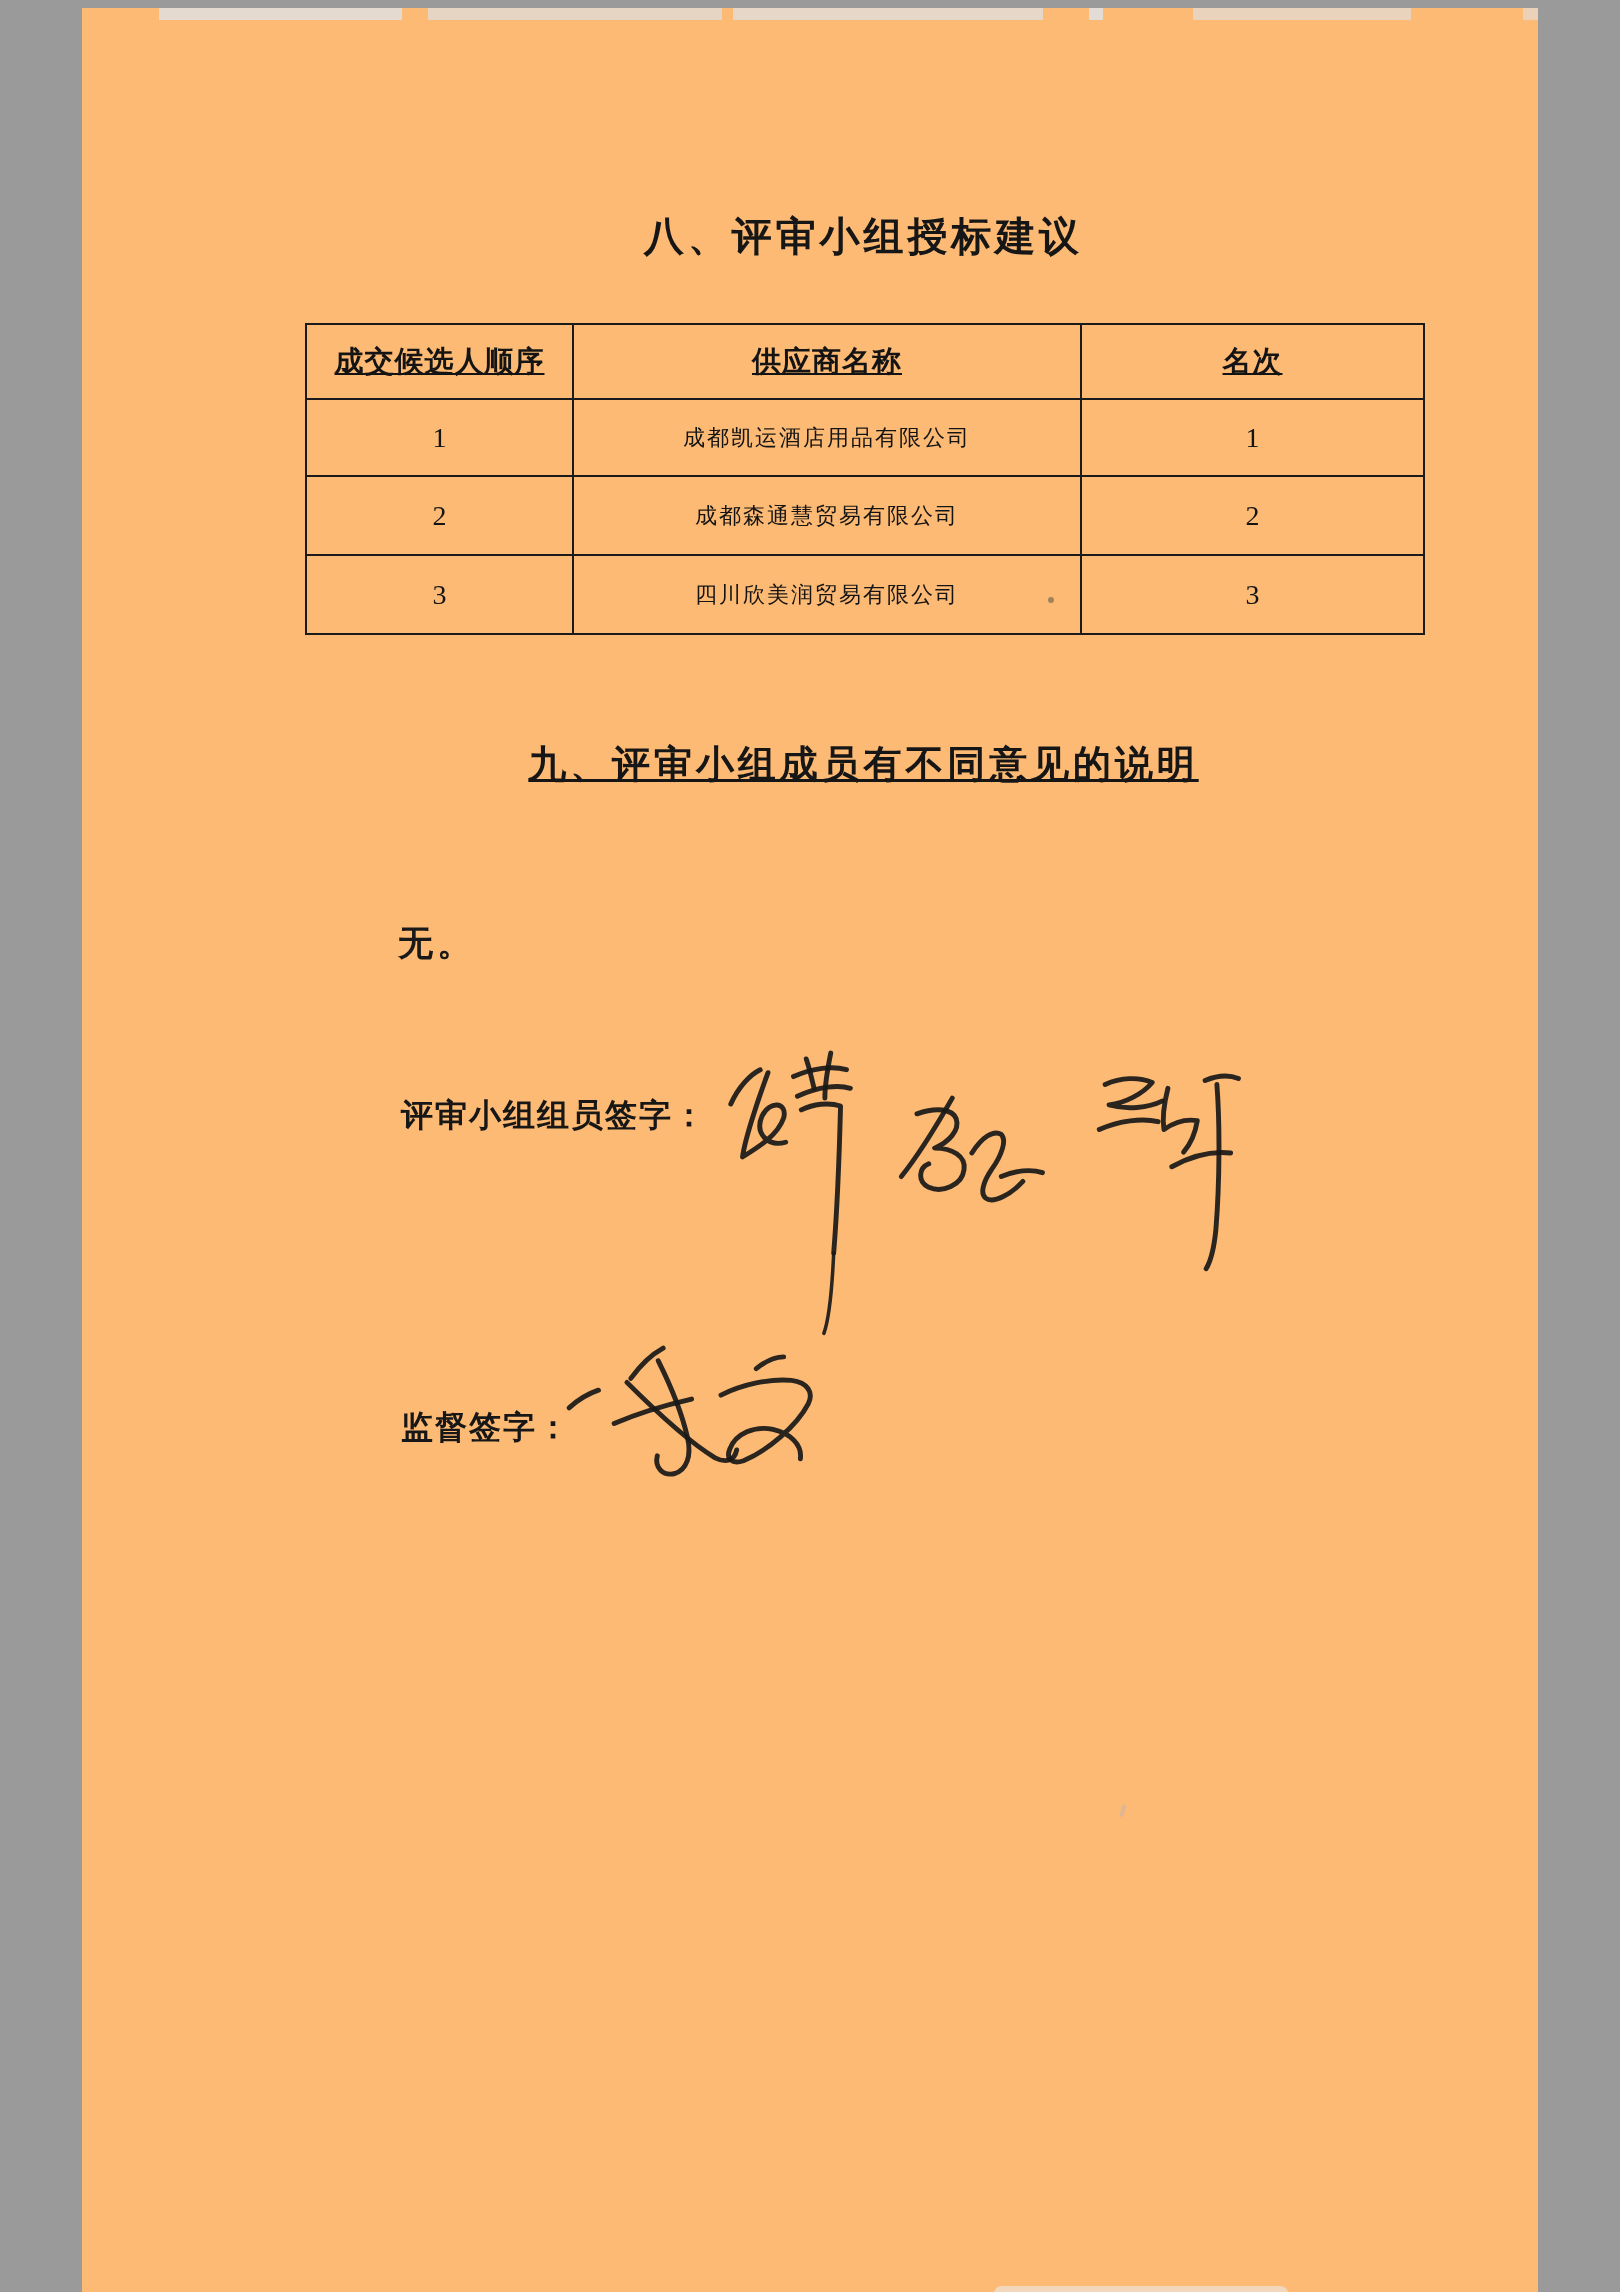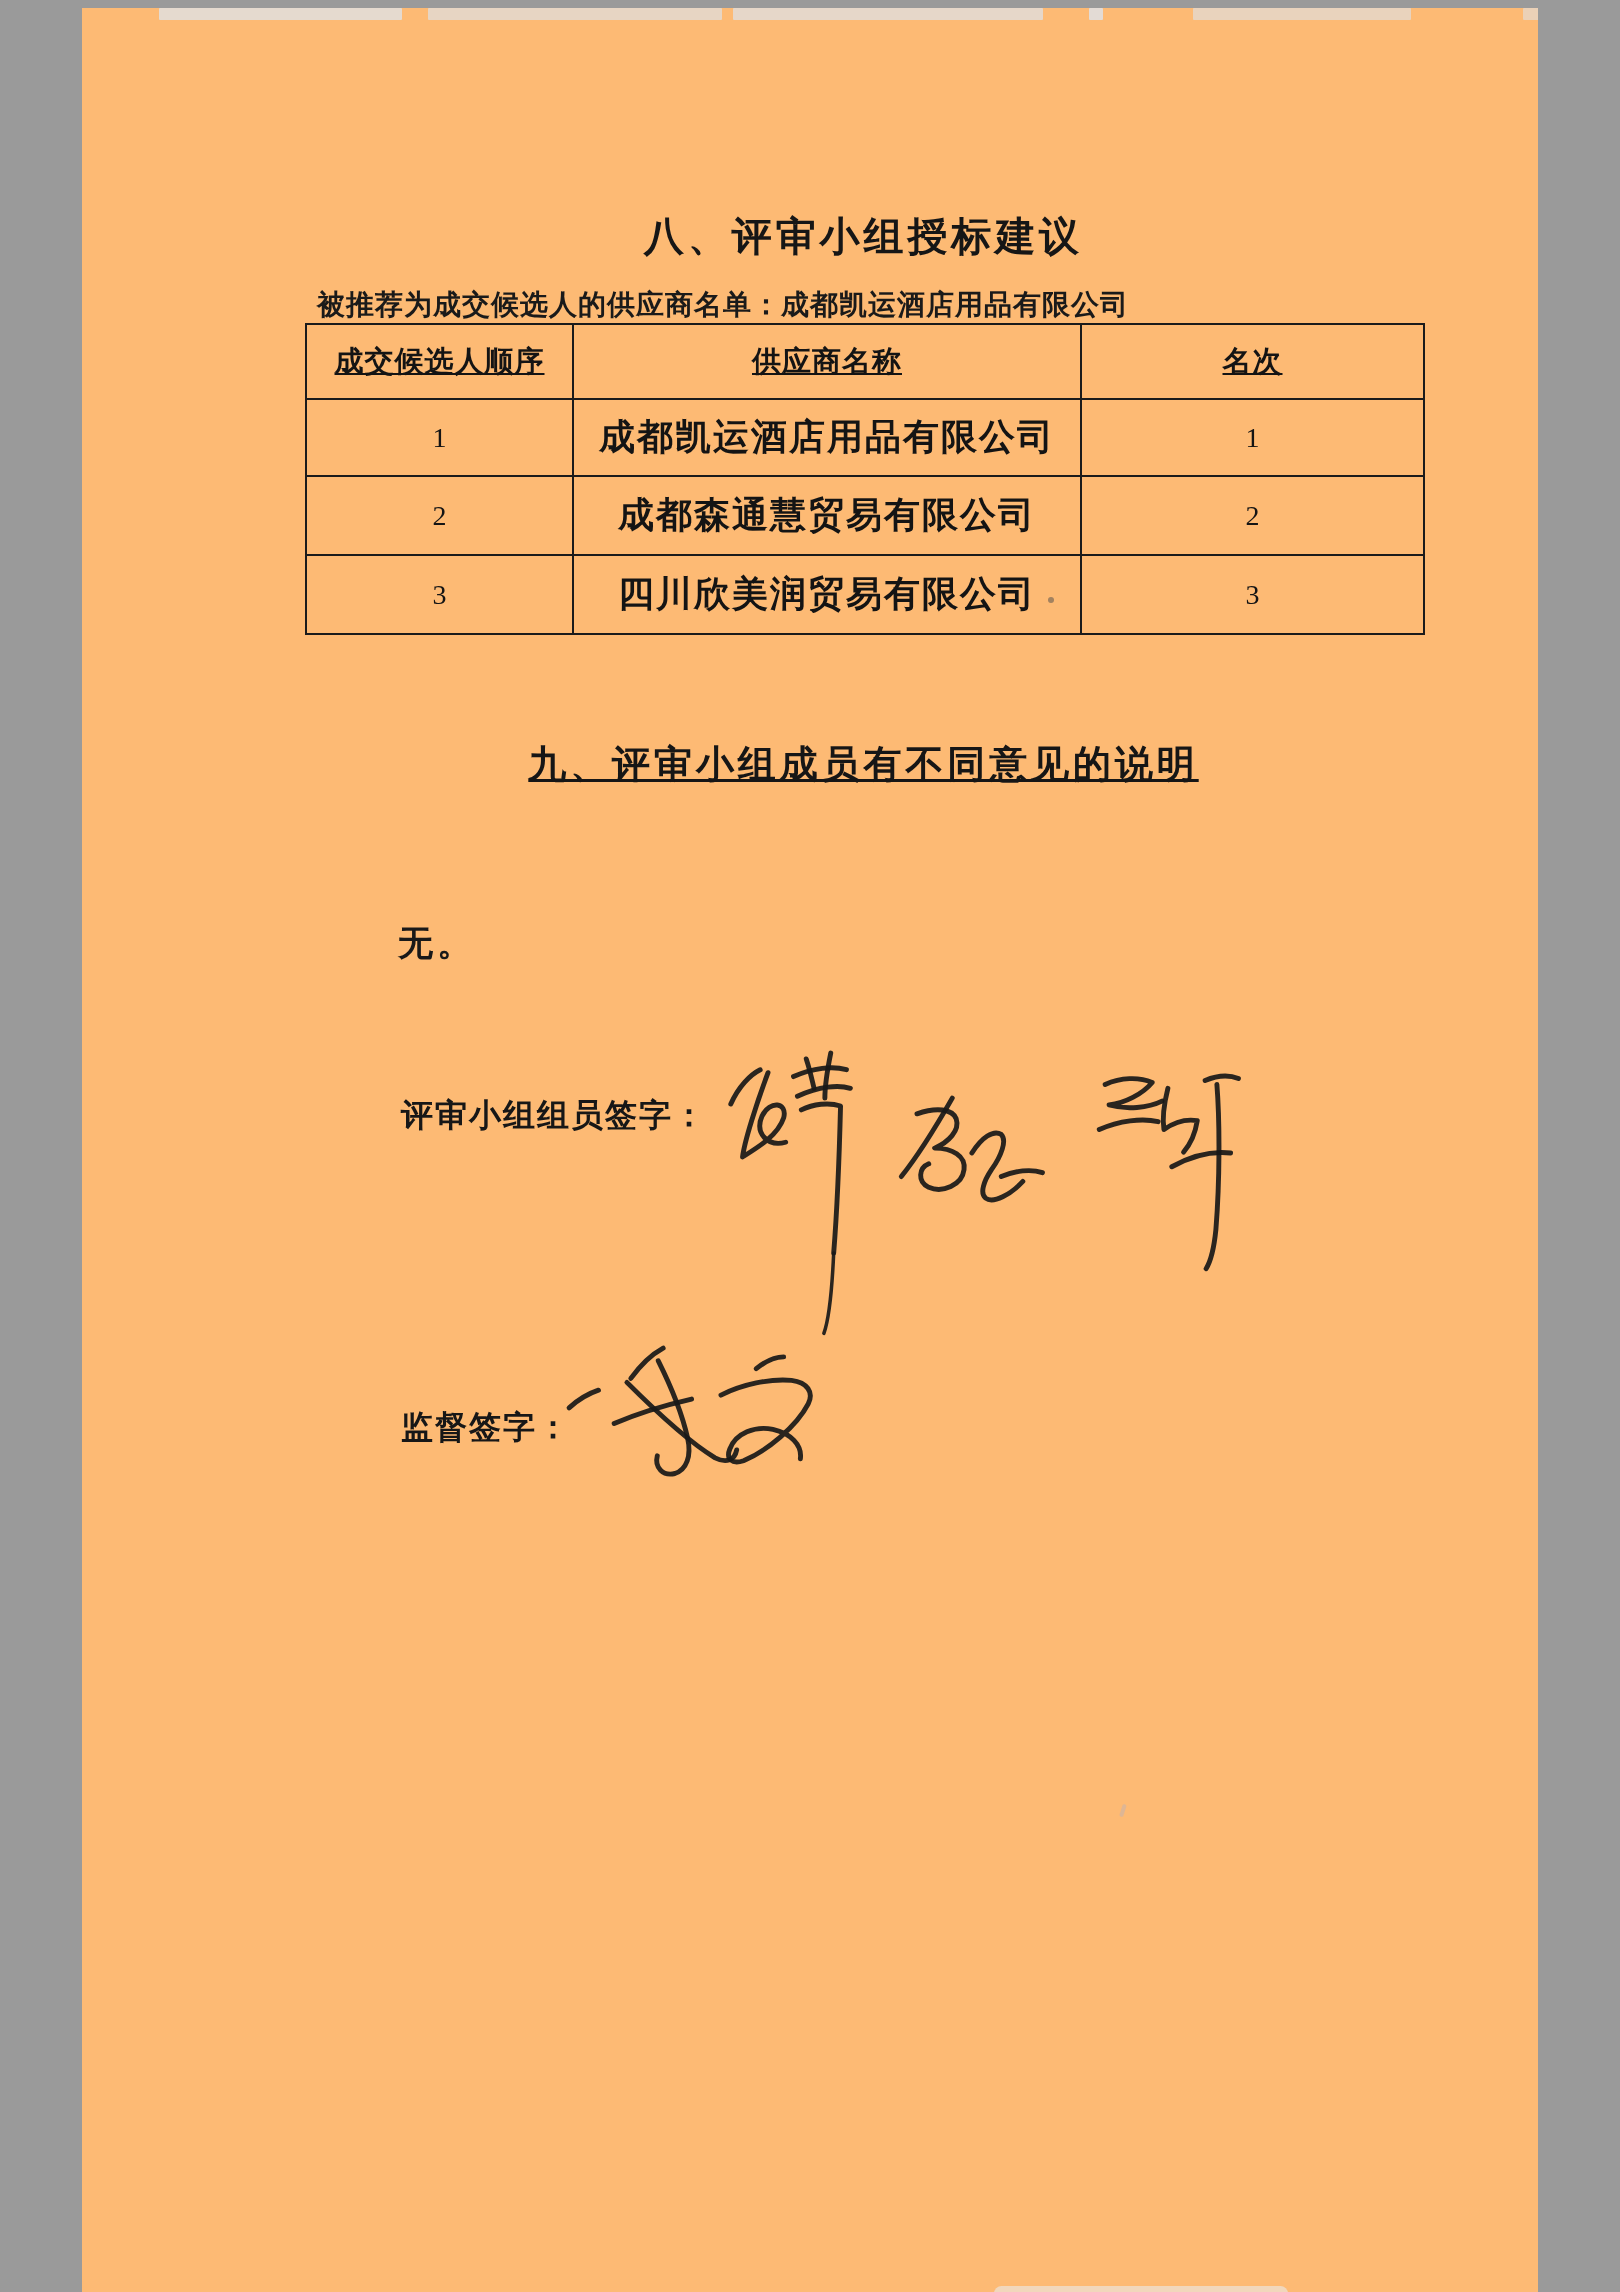--- a/index.html
+++ b/index.html
@@ -40,21 +40,21 @@
     border:2px solid #1b1b1b;
     text-align:center;vertical-align:middle;
     padding:0;color:#141414;
   }
   table.award th{font-size:29px;font-weight:700;letter-spacing:1px;text-decoration:underline;}
   tr.hdr{height:75px;}
   tr.r1{height:77px;}
   tr.r2{height:79px;}
   tr.r3{height:79px;}
   td.num{font-family:"Liberation Serif","DejaVu Serif",serif;font-size:28px;font-weight:400;}
-  td.name{font-size:36px;font-weight:700;letter-spacing:2px;}
+  td.name{font-size:22px;font-weight:400;letter-spacing:2px;}
 
   .statement{
     position:absolute;left:316px;top:823px;
     font-size:35px;font-weight:700;letter-spacing:4.9px;
     color:#191919;white-space:nowrap;
   }
   .none-line{
     position:absolute;left:316px;top:912px;
     font-size:35px;font-weight:700;letter-spacing:3.9px;color:#191919;
   }
@@ -82,21 +82,20 @@
     <div class="seg" style="left:77px;width:243px;opacity:.75;"></div>
     <div class="seg" style="left:346px;width:294px;opacity:.65;"></div>
     <div class="seg" style="left:651px;width:310px;opacity:.7;"></div>
     <div class="seg" style="left:1007px;width:13.7px;opacity:.8;"></div>
     <div class="seg" style="left:1111px;width:218px;opacity:.6;"></div>
     <div class="seg" style="left:1441px;width:27.4px;opacity:.55;"></div>
     <div class="seg" style="left:1486px;width:23.5px;opacity:.5;"></div>
   </div>
 
   <div class="sec-title title-8">八、评审小组授标建议</div>
-  <div class="intro-line">被推荐为成交候选人的供应商名单：成都凯运酒店用品有限公司</div>
 
   <table class="award">
     <colgroup>
         <col style="width:267px">
         <col style="width:508px">
         <col style="width:343px">
       </colgroup>
     <tbody>
         <tr class="hdr">
       <th>成交候选人顺序</th>

